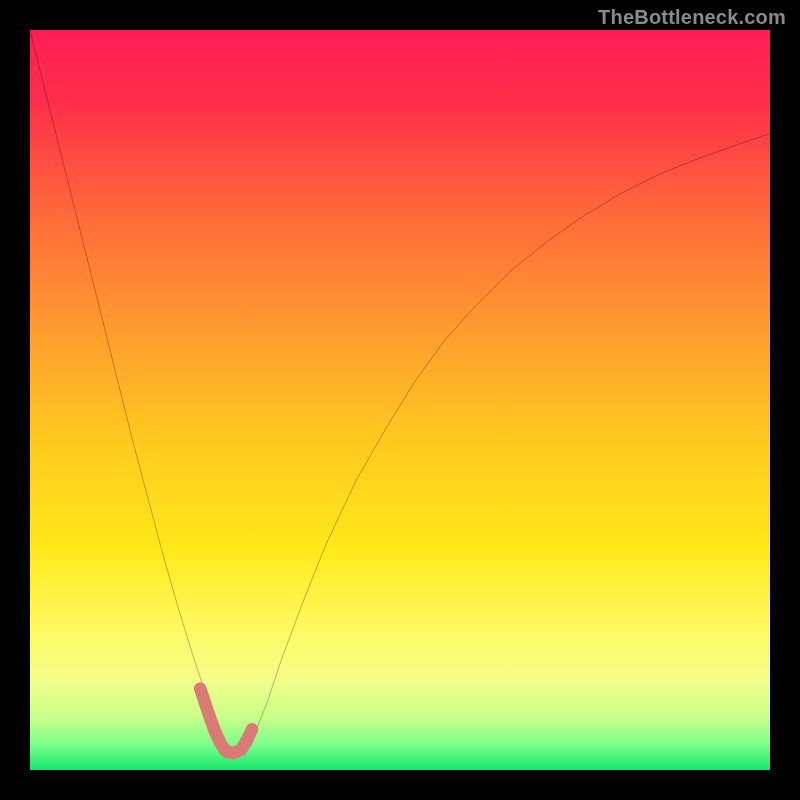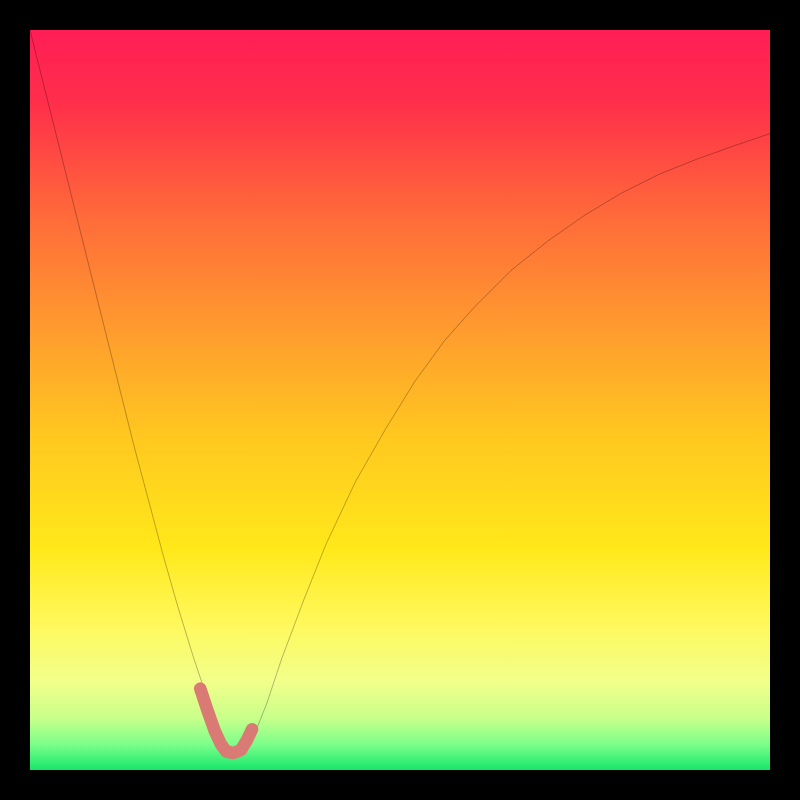--- a/index.html
+++ b/index.html
@@ -72,13 +72,14 @@
             <stop offset="100.00%" stop-color="#17e66b"></stop>
           </linearGradient>
       </defs>
       <rect x="0" y="0" width="100" height="100" fill="url(#bg-grad)"></rect>
     </svg>
     <svg class="curves" viewBox="0 0 100 100" preserveAspectRatio="none">
       <polyline id="series-main" fill="none" stroke="#000000" stroke-width="0.28" stroke-linejoin="round" stroke-linecap="round" vector-effect="non-scaling-stroke" points="0.000,0.000 2.000,8.000 4.000,16.000 6.000,24.000 8.000,32.000 10.000,40.000 12.000,48.000 14.000,56.000 16.000,63.500 18.000,71.000 20.000,78.000 22.000,84.500 24.000,90.500 25.500,95.000 27.000,97.700 28.500,98.000 30.000,96.000 32.000,91.000 34.000,85.000 37.000,77.000 40.000,69.500 44.000,61.000 48.000,54.000 52.000,47.500 56.000,42.000 60.000,37.500 65.000,32.500 70.000,28.500 75.000,25.000 80.000,22.000 85.000,19.500 90.000,17.500 95.000,15.700 100.000,14.000"></polyline>
       <polyline id="series-valley" fill="none" stroke="#d97a74" stroke-width="1.7" stroke-linecap="round" stroke-linejoin="round" points="23.000,89.000 24.000,92.000 25.000,94.800 25.800,96.500 26.500,97.500 27.500,97.700 28.500,97.300 29.300,96.000 30.000,94.500"></polyline>
     </svg>
   </div>
+  <div class="watermark">TheBottleneck.com</div>
 </div>
 
 </body></html>

